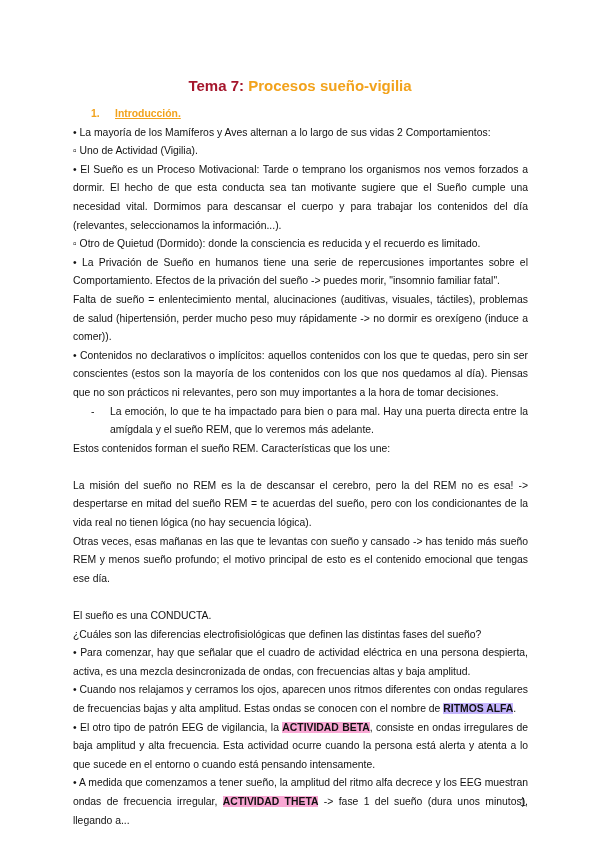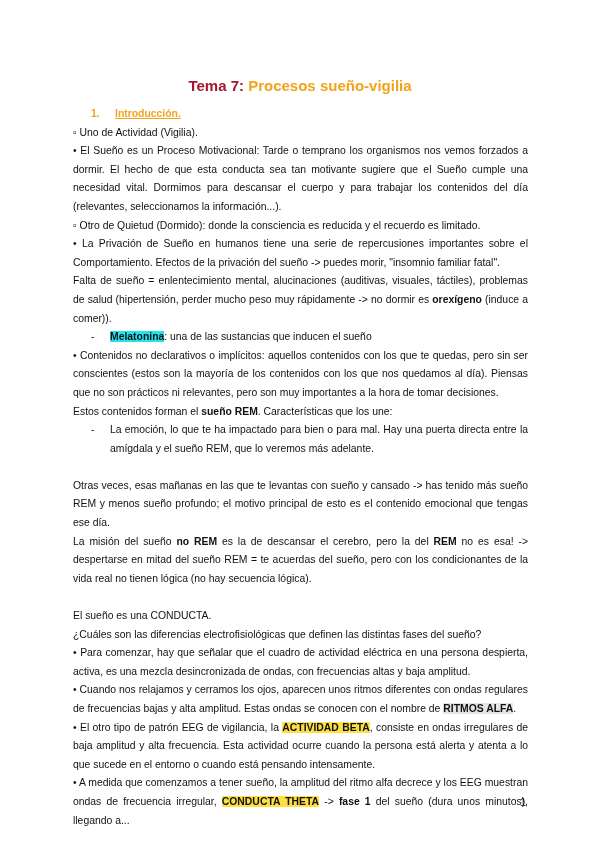--- a/index.html
+++ b/index.html
@@ -12,53 +12,53 @@
   .title .t2 { color: #f2a21b; }
   .content { position: absolute; left: 73px; top: 105px; width: 455px;
              font-size: 10.4px; line-height: 18.6px; text-align: justify; }
   .p { margin: 0; }
   .h { color: #f2a21b; font-weight: bold; padding-left: 18px; text-decoration: underline; }
   .h .num { display: inline-block; width: 24px; }
   .dash { position: relative; padding-left: 37px; }
   .dash::before { content: "-"; position: absolute; left: 18px; }
   .gap { height: 18.6px; }
   .hl-cyan { background: #22e5f0; font-weight: bold; }
-  .hl-yellow { background: #fde047; font-weight: bold; }
-  .hl-green { background: #e5e5e5; font-weight: bold; }
-  .b { font-weight: bold; }
+  .hl-yellow { background: #f9a8d4; font-weight: bold; }
+  .hl-green { background: #c4b5fd; font-weight: bold; }
+  .b { font-weight: normal; }
   .i { }
   .pagenum { position: absolute; left: 520px; top: 796px; font-size: 11px; }
 </style>
 </head>
 <body>
 
 <div class="page">
   <div class="title">
     <span class="t1">Tema 7:</span>
     <span class="t2">Procesos sueño-vigilia</span>
   </div>
 
   <div class="content">
     <p class="p h"><span class="num">1.</span><span>Introducción.</span></p>
+    <p class="p">• La mayoría de los Mamíferos y Aves alternan a lo largo de sus vidas 2 Comportamientos:</p>
     <p class="p">▫ Uno de Actividad (Vigilia).</p>
     <p class="p">• El Sueño es un Proceso Motivacional: Tarde o temprano los organismos nos vemos forzados a dormir. El hecho de que esta conducta sea tan motivante sugiere que el Sueño cumple una necesidad vital. Dormimos para descansar el cuerpo y para trabajar los contenidos del día (relevantes, seleccionamos la información...).</p>
     <p class="p">▫ Otro de Quietud (Dormido): donde la consciencia es reducida y el recuerdo es limitado.</p>
     <p class="p"><span>• La </span><span class="i">Privación de Sueño</span><span> en humanos tiene una serie de repercusiones importantes sobre el Comportamiento. Efectos de la privación del sueño -&gt; puedes morir, "</span><span class="i">insomnio familiar fatal</span><span>".</span></p>
     <p class="p"><span>Falta de sueño = enlentecimiento mental, alucinaciones (auditivas, visuales, táctiles), problemas de salud (hipertensión, perder mucho peso muy rápidamente -&gt; no dormir es </span><span class="b">orexígeno</span><span> (induce a comer)).</span></p>
-    <p class="p dash"><span class="hl-cyan">Melatonina</span><span>: una de las sustancias que inducen el sueño</span></p>
     <p class="p"><span>• Contenidos </span><span class="i">no declarativos o implícitos</span><span>: aquellos contenidos con los que te quedas, pero sin ser conscientes (estos son la mayoría de los contenidos con los que nos quedamos al día). Piensas que no son prácticos ni relevantes, pero son muy importantes a la hora de tomar decisiones.</span></p>
+    <p class="p dash">La emoción, lo que te ha impactado para bien o para mal. Hay una puerta directa entre la amígdala y el sueño REM, que lo veremos más adelante.</p>
     <p class="p"><span>Estos contenidos forman el </span><span class="b">sueño REM</span><span>. Características que los une:</span></p>
-    <p class="p dash">La emoción, lo que te ha impactado para bien o para mal. Hay una puerta directa entre la amígdala y el sueño REM, que lo veremos más adelante.</p>
     <div class="gap"></div>
+    <p class="p"><span>La misión del sueño </span><span class="b">no REM</span><span> es la de descansar el cerebro, pero la del </span><span class="b">REM</span><span> no es esa! -&gt; despertarse en mitad del sueño REM = te acuerdas del sueño, pero con los condicionantes de la vida real no tienen lógica (no hay secuencia lógica).</span></p>
     <p class="p">Otras veces, esas mañanas en las que te levantas con sueño y cansado -&gt; has tenido más sueño REM y menos sueño profundo; el motivo principal de esto es el contenido emocional que tengas ese día.</p>
-    <p class="p"><span>La misión del sueño </span><span class="b">no REM</span><span> es la de descansar el cerebro, pero la del </span><span class="b">REM</span><span> no es esa! -&gt; despertarse en mitad del sueño REM = te acuerdas del sueño, pero con los condicionantes de la vida real no tienen lógica (no hay secuencia lógica).</span></p>
     <div class="gap"></div>
     <p class="p">El sueño es una CONDUCTA.</p>
     <p class="p i">¿Cuáles son las diferencias electrofisiológicas que definen las distintas fases del sueño?</p>
     <p class="p">• Para comenzar, hay que señalar que el cuadro de actividad eléctrica en una persona despierta, activa, es una mezcla desincronizada de ondas, con frecuencias altas y baja amplitud.</p>
     <p class="p"><span>• Cuando nos relajamos y cerramos los ojos, aparecen unos ritmos diferentes con ondas regulares de frecuencias bajas y alta amplitud. Estas ondas se conocen con el nombre de </span><span class="hl-green">RITMOS ALFA</span><span>.</span></p>
     <p class="p"><span>• El otro tipo de patrón EEG de vigilancia, la </span><span class="hl-yellow">ACTIVIDAD BETA</span><span>, consiste en ondas irregulares de baja amplitud y alta frecuencia. Esta actividad ocurre cuando la persona está alerta y atenta a lo que sucede en el entorno o cuando está pensando intensamente.</span></p>
-    <p class="p"><span>• A medida que comenzamos a tener sueño, la amplitud del ritmo alfa decrece y los EEG muestran ondas de frecuencia irregular, </span><span class="hl-yellow">CONDUCTA THETA</span><span> -&gt; </span><span class="b">fase 1</span><span> del sueño (dura unos minutos), llegando a...</span></p>
+    <p class="p"><span>• A medida que comenzamos a tener sueño, la amplitud del ritmo alfa decrece y los EEG muestran ondas de frecuencia irregular, </span><span class="hl-yellow">ACTIVIDAD THETA</span><span> -&gt; </span><span class="b">fase 1</span><span> del sueño (dura unos minutos), llegando a...</span></p>
 
   </div>
 
   <div class="pagenum">1</div>
 </div>
 
 </body></html>

